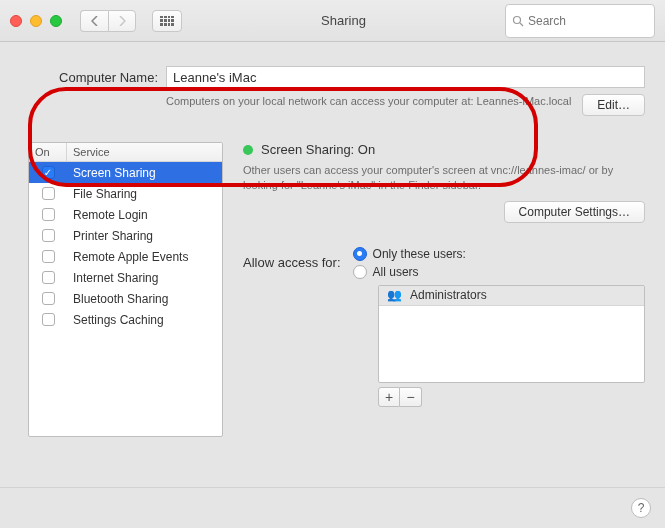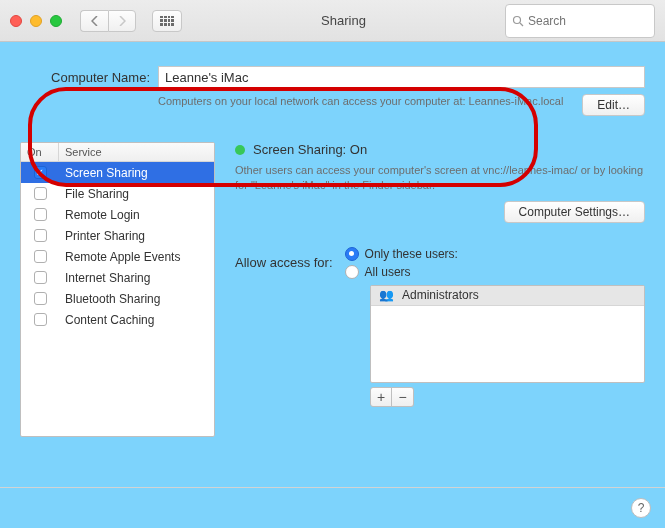--- a/index.html
+++ b/index.html
@@ -45,21 +45,21 @@
     .grid-icon-inner { width:14px; height:10px; display:grid; grid-template-columns:repeat(4,1fr); grid-template-rows:repeat(3,1fr); gap:1px;}
     .grid-icon-inner span { background:#6b6b6b; }
     .title { flex:1; text-align:center; font-size:13px; color:#454545; }
     .search-wrap {
       width: 150px; height: 22px;
       background: #fff; border:1px solid #c8c8c8; border-radius:4px;
       display:flex; align-items:center; padding:16px 6px; gap:4px;
     }
     .search-wrap svg { flex:none; }
     .search-wrap input { border:none; outline:none; width:100%; font-size:12px; color:#555;}
-    .content { background:#7dd3fc; height: calc(528px - 42px); padding: 12px 20px 20px 20px; position:relative; }
+    .content { background:#e5e5e5; height: calc(528px - 42px); padding: 12px 20px 20px 28px; position:relative; }
     .name-row { display:flex; align-items:center; gap:8px; margin-top:12px; }
     .name-label { width:130px; text-align:right; }
     .name-input {
       flex:1; height:22px; background:#fff; border:1px solid #c8c8c8;
       padding:0 6px; font-size:13px; color:#333;
     }
     .sub-row { display:flex; margin-top:6px; }
     .sub-spacer { width:138px; flex:none; }
     .sub-text { font-size:11px; color:#6d6d6d; line-height:1.35; flex:1;}
     .mac-btn {
@@ -244,21 +244,21 @@
           <div class="svc-row">
             <div class="svc-check">
               <div class="ck"></div>
             </div>
             <div class="svc-label">Bluetooth Sharing</div>
           </div>
           <div class="svc-row">
             <div class="svc-check">
               <div class="ck"></div>
             </div>
-            <div class="svc-label">Content Caching</div>
+            <div class="svc-label">Settings Caching</div>
           </div>
         </div>
     </div>
 
     <div class="right-col">
       <div class="status-row">
         <div class="status-dot"></div>
         <div class="status-text">Screen Sharing: On</div>
       </div>
       <div class="desc-text">Other users can access your computer's screen at vnc://leannes-imac/ or by looking for "Leanne's iMac" in the Finder sidebar.</div>

